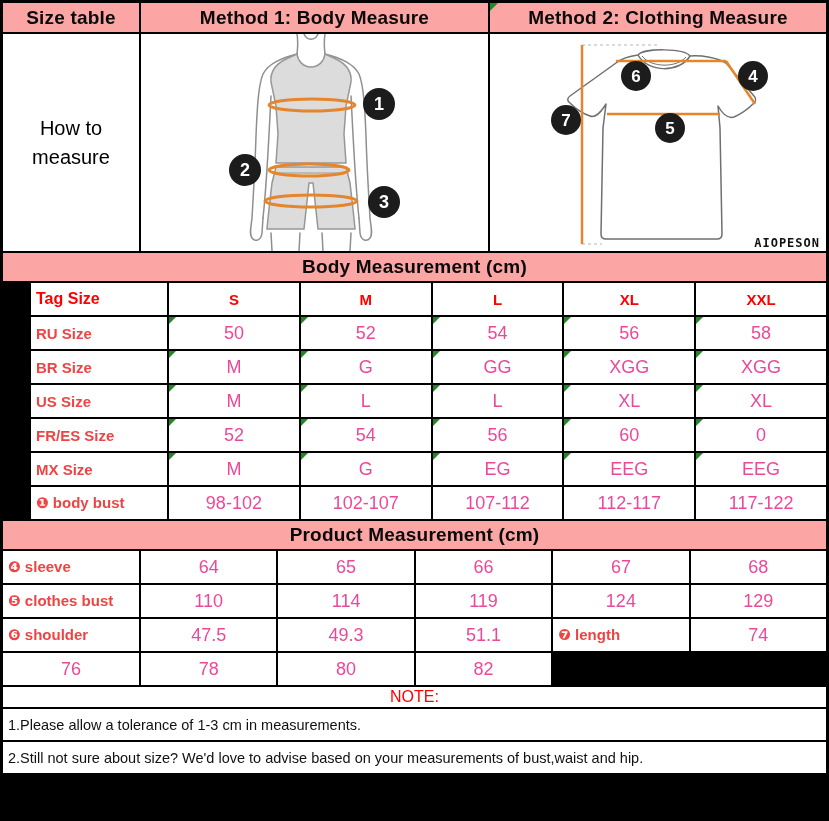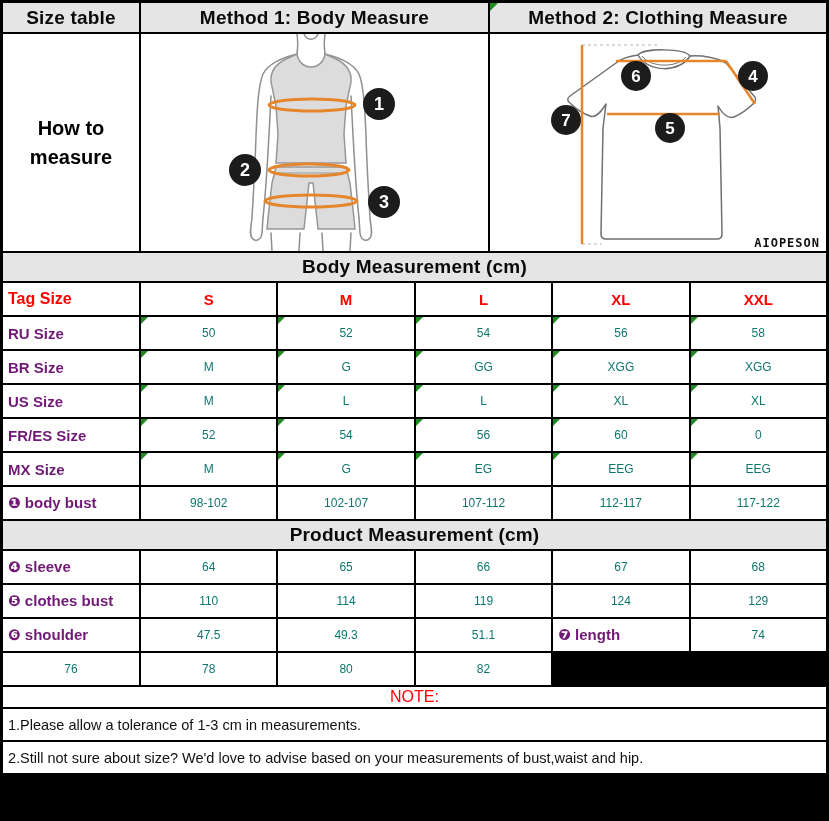--- a/index.html
+++ b/index.html
@@ -18,51 +18,51 @@
   .grid { display: grid; gap: 2px; background: #000; }
   .g3 { grid-template-columns: 136px 347px 1fr; }
   .g6 { grid-template-columns: 136px repeat(5, 1fr); }
   .g1 { grid-template-columns: 1fr; }
   .cell {
     background: #fff;
     display: flex; align-items: center; justify-content: center;
     overflow: hidden; position: relative;
   }
   .hdr {
-    background: #e5e5e5;
+    background: #fca5a5;
     font-weight: bold; font-size: 19px; color: #0a0a0a;
     letter-spacing: .2px;
   }
   #sec-top { grid-auto-rows: 29px; }
   #sec-illus { grid-auto-rows: 217px; }
   .band { height: 28px; flex: none; }
-  #body-table { grid-auto-rows: 32px; }
+  #body-table { grid-auto-rows: 32px; margin-left: 28px; }
   #product-table { grid-auto-rows: 32px; border-radius: 25px; }
   #note-band { height: 20px; background: #fff; color: #ff0000; font-size: 16px;
     display: flex; align-items: center; justify-content: center; flex: none; }
   #notes-list { grid-auto-rows: 31px; flex: 1 1 auto; }
   .lbl {
     justify-content: flex-start; padding-left: 5px;
-    font-weight: bold; font-size: 15px; color: #701a75;
-  }
-  .val { font-size: 12px; color: #0f766e; }
+    font-weight: bold; font-size: 15px; color: #ef4444;
+  }
+  .val { font-size: 18px; color: #ec4899; }
   .tagl { color: #ff0000; font-size: 16px; }
   .tagv { color: #ff0000; font-weight: bold; font-size: 15px; }
   .gm::before {
     content: ""; position: absolute; top: 0; left: 0;
     border-top: 7px solid #1f8a1f; border-right: 7px solid transparent;
     width: 0; height: 0;
   }
   .gm-hdr::before {
     content: ""; position: absolute; top: 0; left: 0;
     border-top: 8px solid #1f8a1f; border-right: 8px solid transparent;
     width: 0; height: 0;
   }
   .howto {
-    font-weight: bold; font-size: 20px; text-align: center;
+    font-weight: normal; font-size: 20px; text-align: center;
     line-height: 1.45; padding: 0 24px;
   }
   .note {
     justify-content: flex-start; padding-left: 5px;
     font-size: 14.5px; color: #111;
   }
   .illus { padding: 0; }
   .illus svg { width: 100%; height: 100%; display: block; }
 </style>
 </head>

